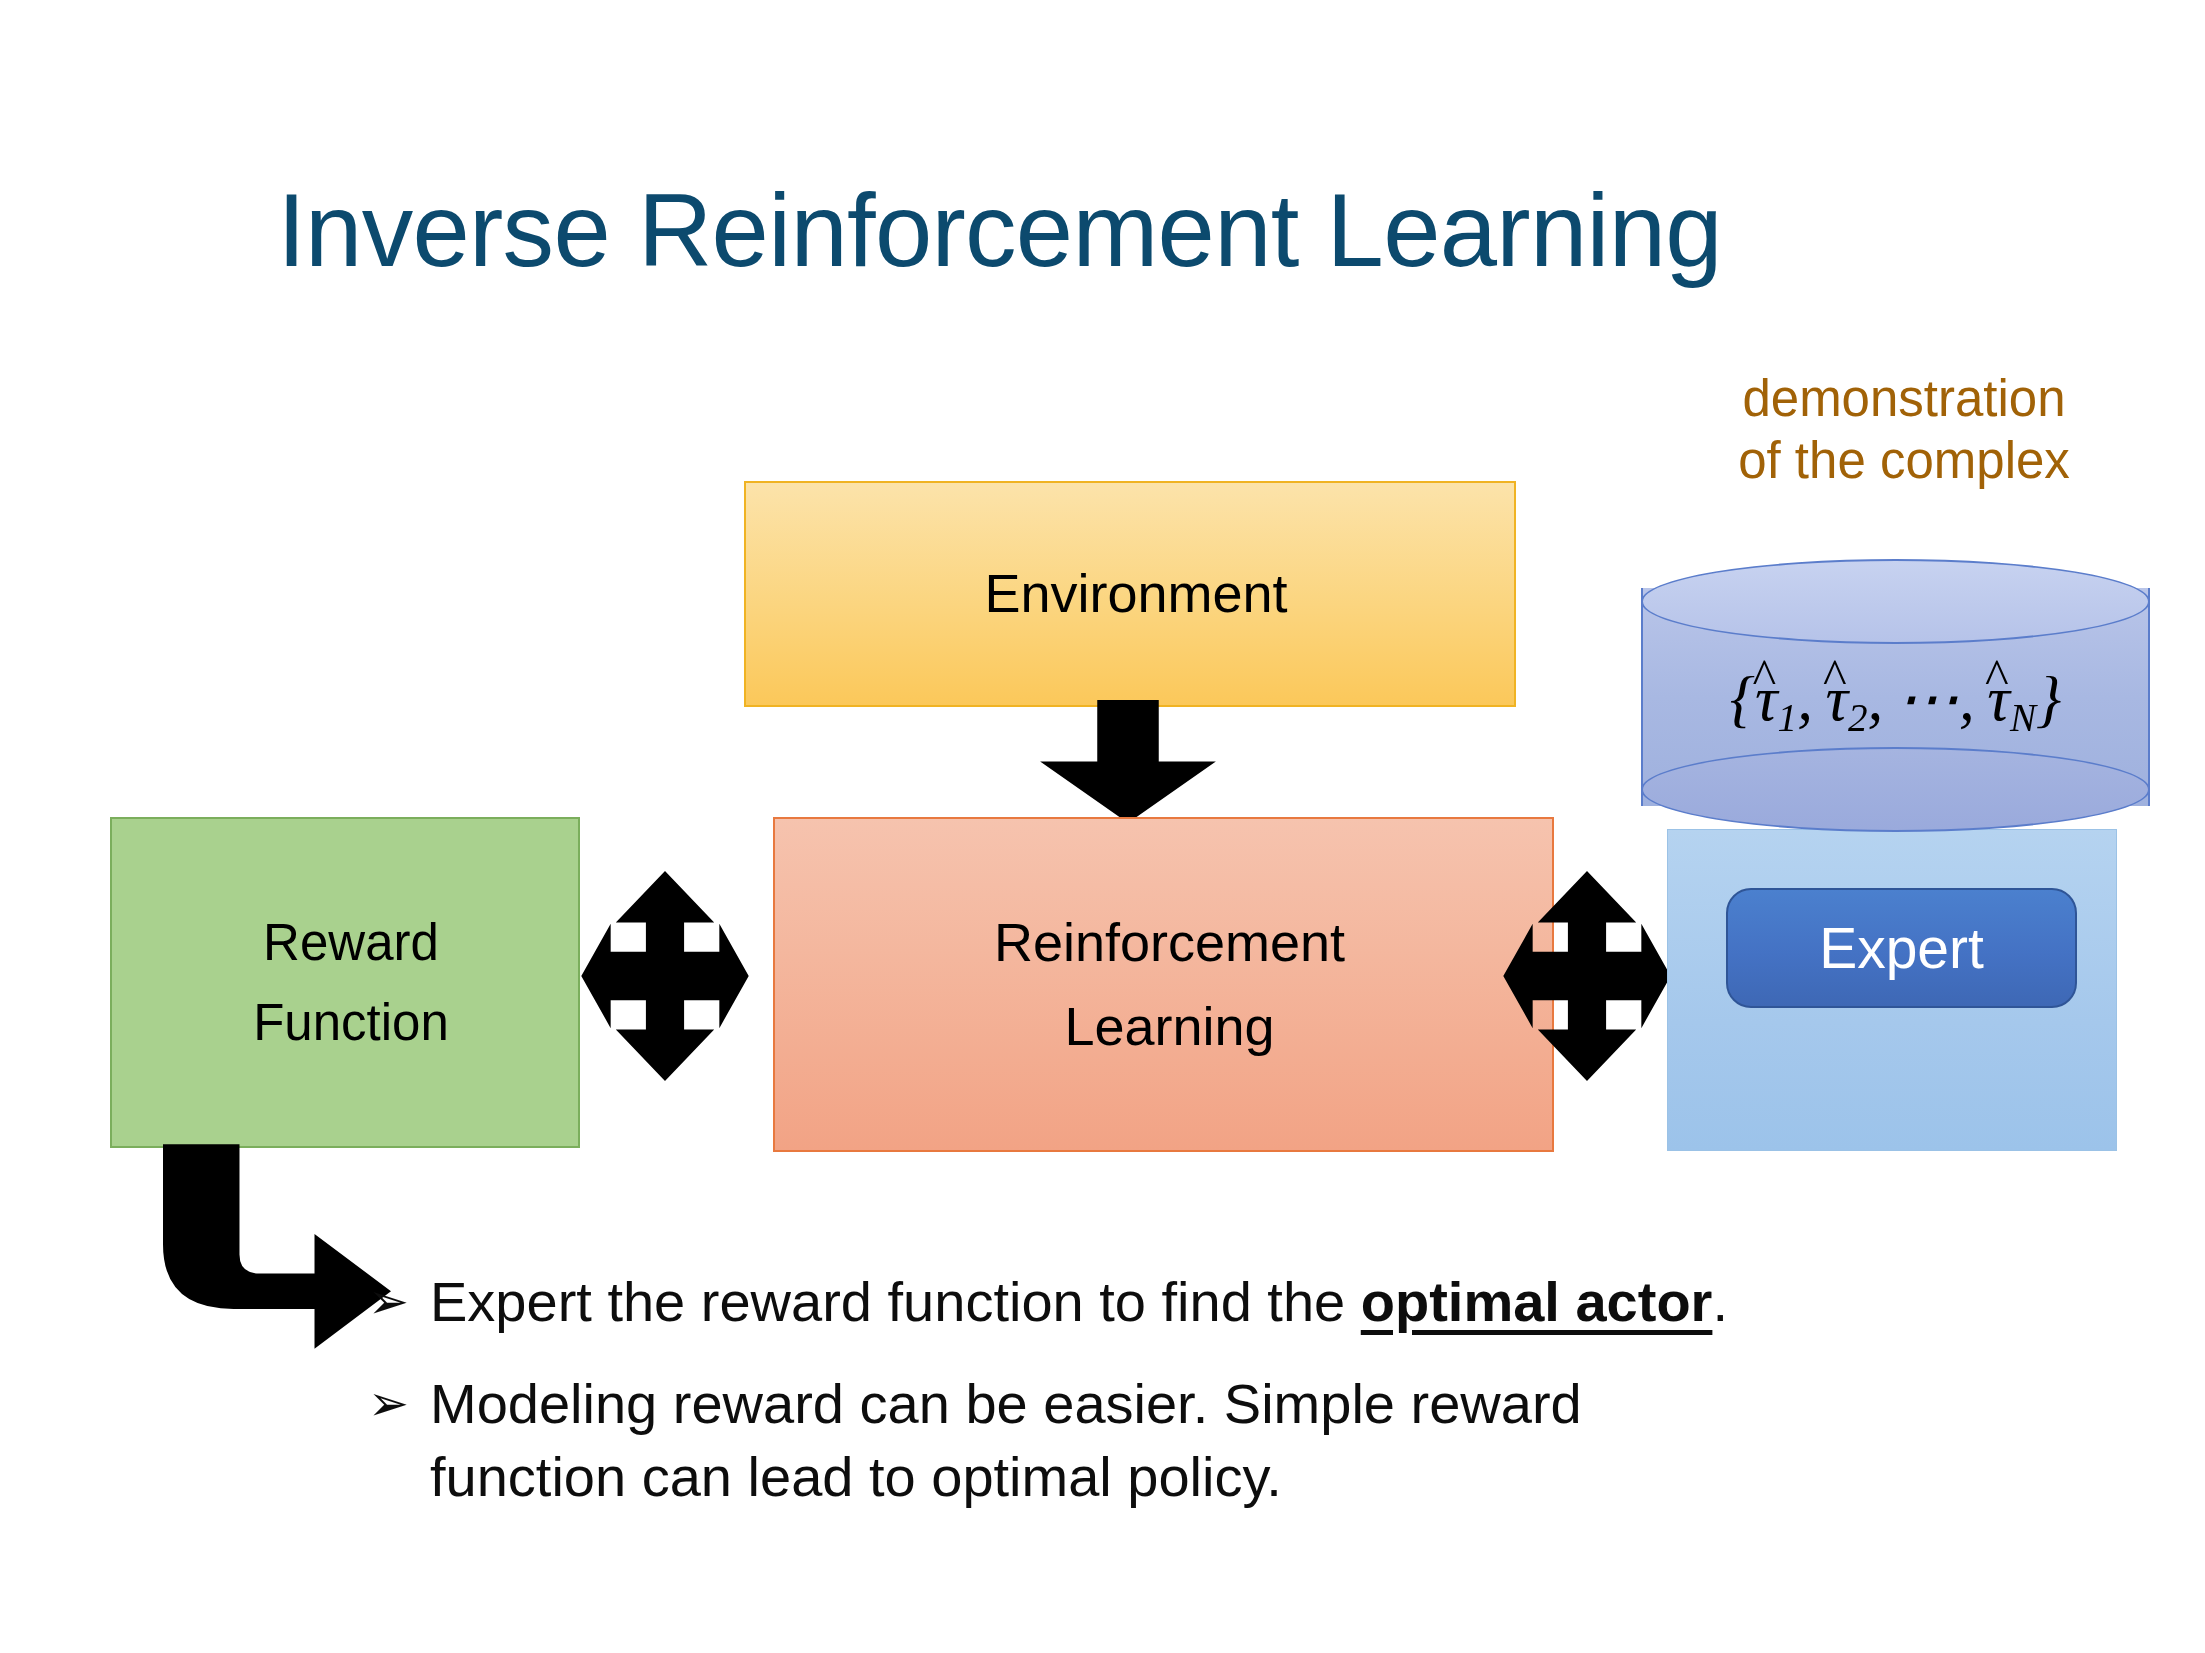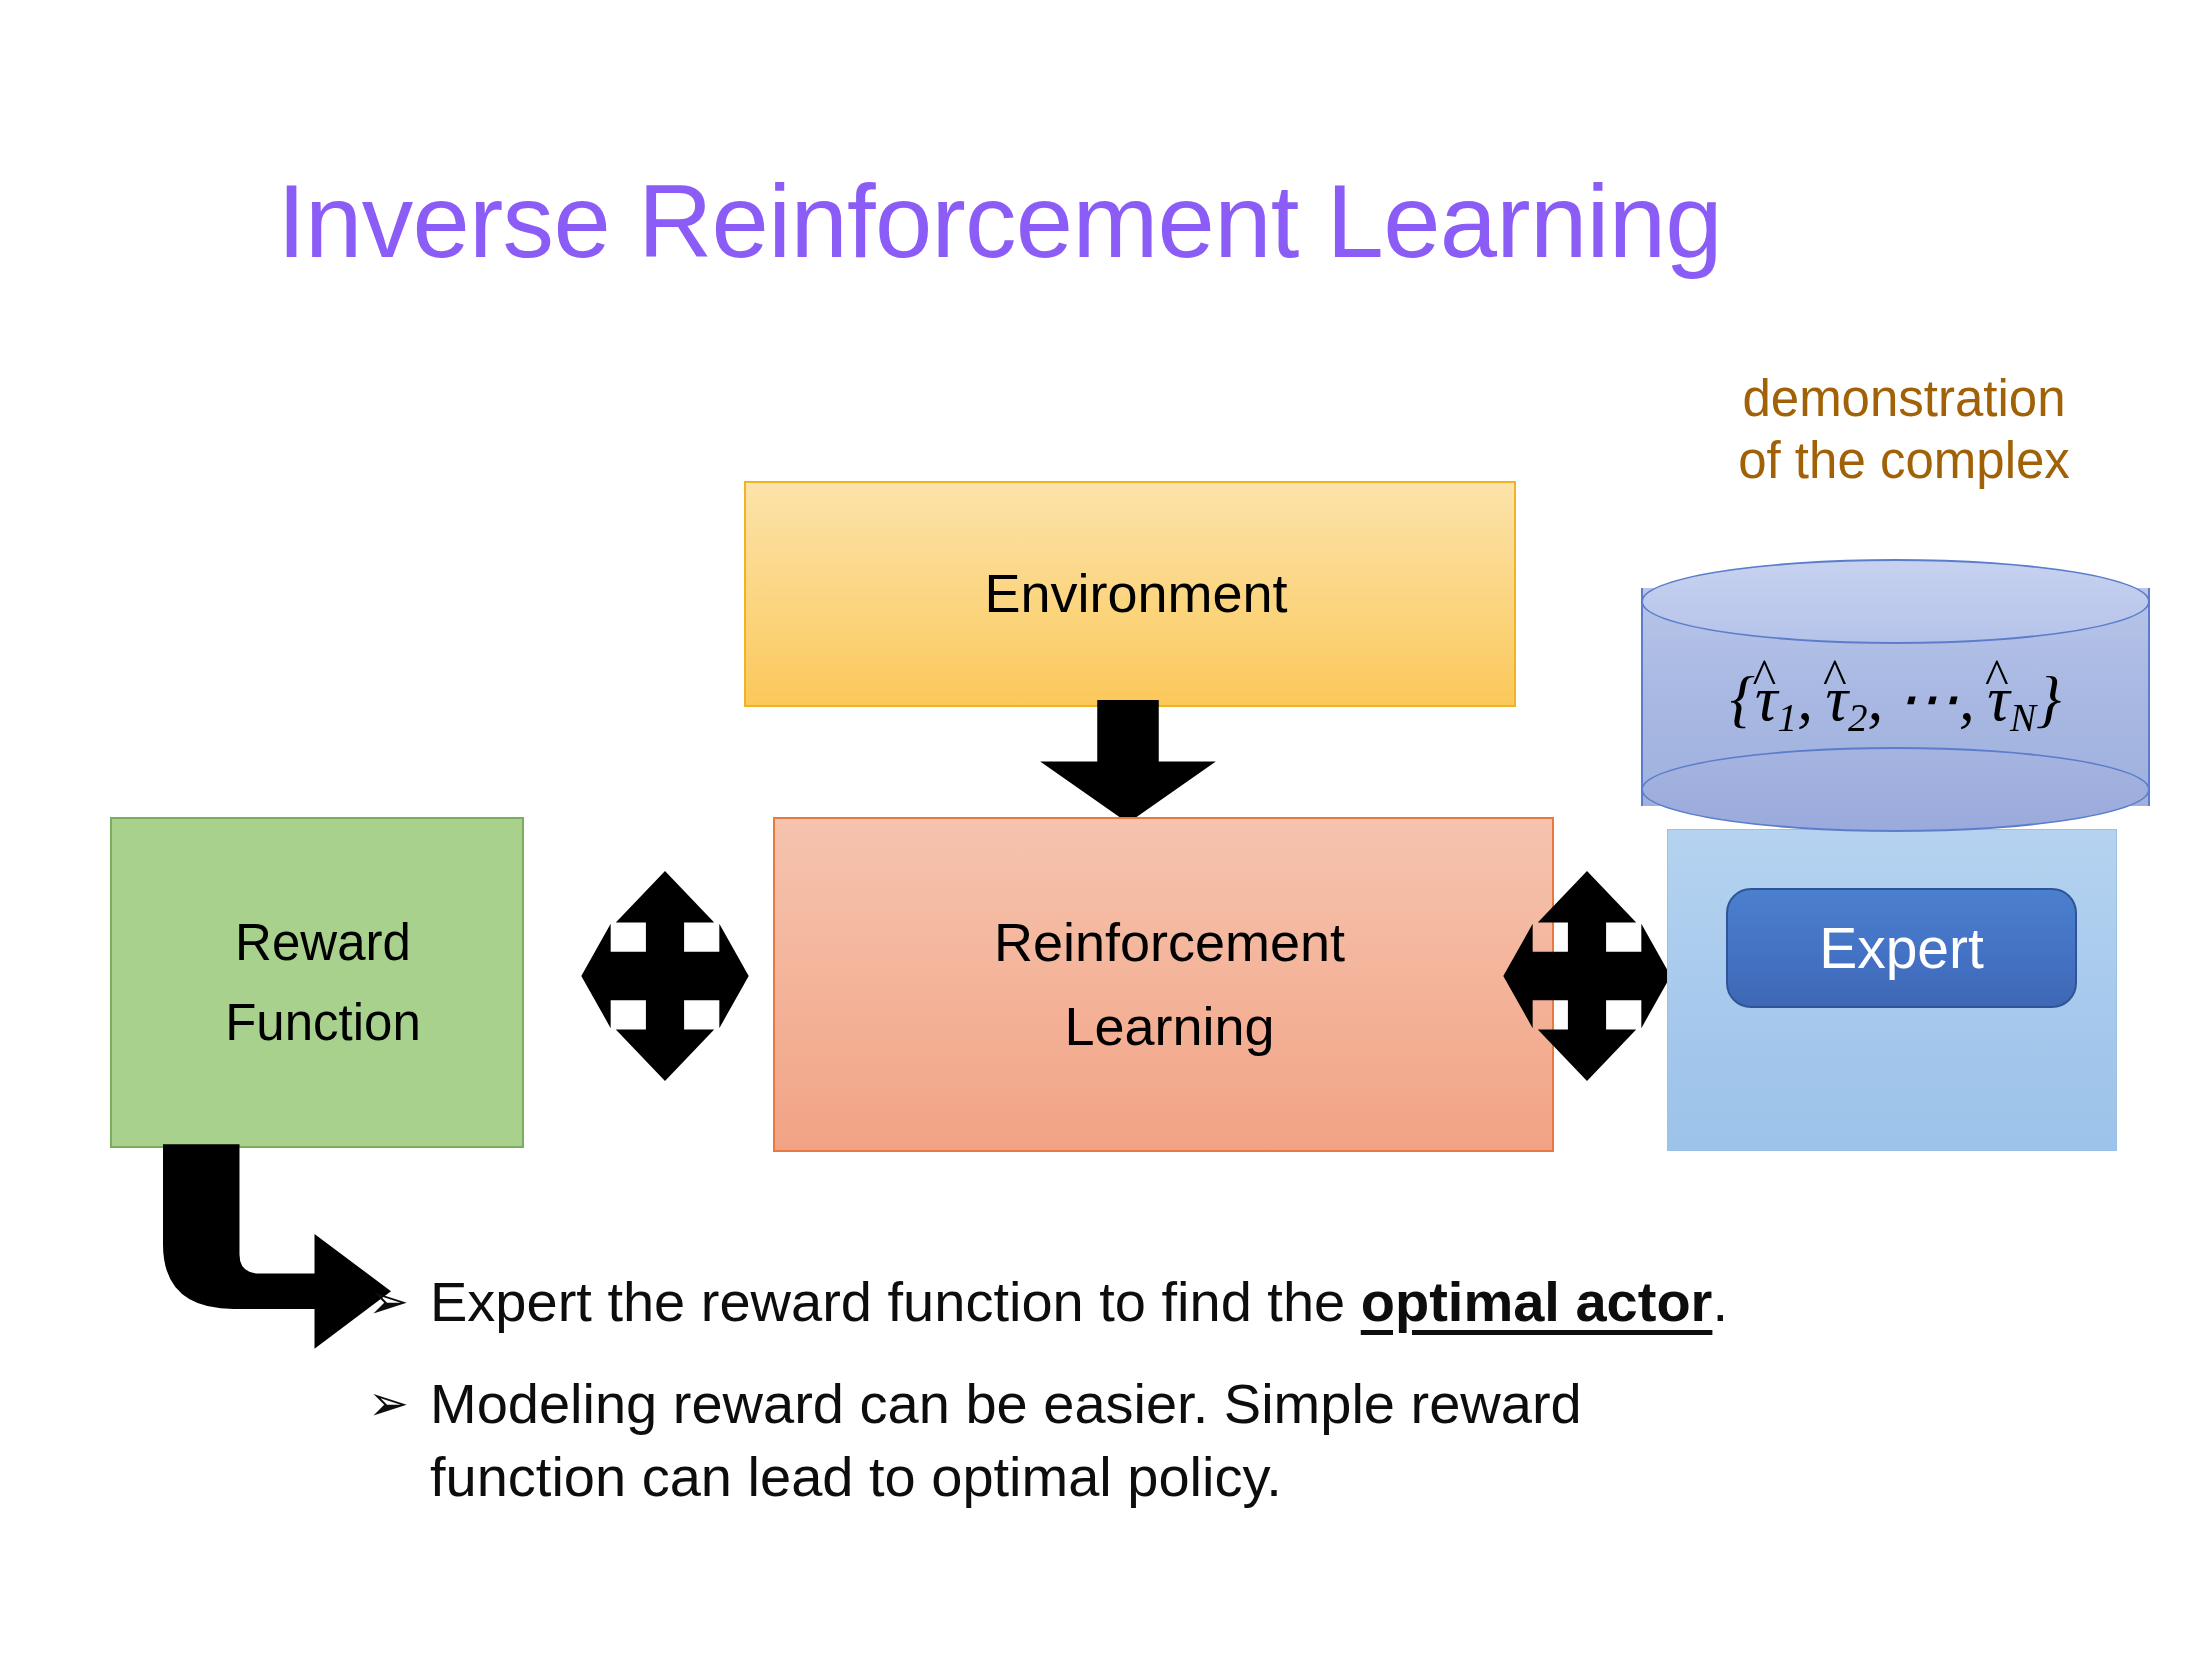--- a/index.html
+++ b/index.html
@@ -19,28 +19,28 @@
   .slide {
     position: absolute;
     inset: 0;
     background: #ffffff;
   }
 
   
   #slide-title {
     position: absolute;
     left: 0;
-    top: 168px;
+    top: 177px;
     width: 1999px;
     text-align: center;
     font-size: 103px;
     line-height: 1.05;
     font-weight: 400;
     letter-spacing: -0.7px;
-    color: #8b5cf6;
+    color: #0c4a6e;
     white-space: nowrap;
   }
 
   
   .box {
     position: absolute;
     box-sizing: border-box;
     display: flex;
     align-items: center;
     justify-content: center;
@@ -67,21 +67,21 @@
     background: linear-gradient(to bottom, #F6C3AE 0%, #F4B79E 40%, #F2A385 100%);
     border: 2.2px solid #E8793F;
     font-size: 54px;
     line-height: 1.55;
     margin-left: 29px;
   }
 
   #reward-box {
     left: 110px;
     top: 817px;
-    width: 414px;
+    width: 470px;
     height: 331px;
     background: #A9D18E;
     border: 2.2px solid #7BAE5C;
     font-size: 51px;
     line-height: 1.55;
   }
 
   
   #expert-caption {
     position: absolute;

